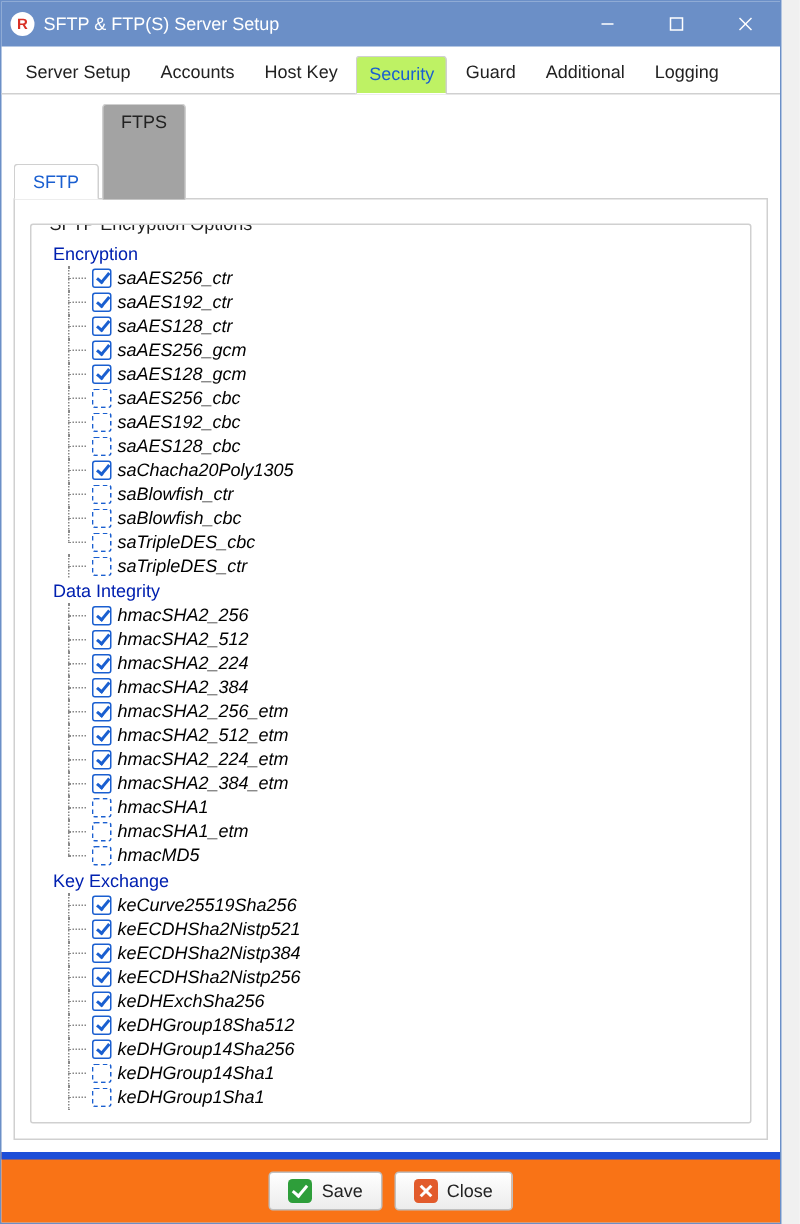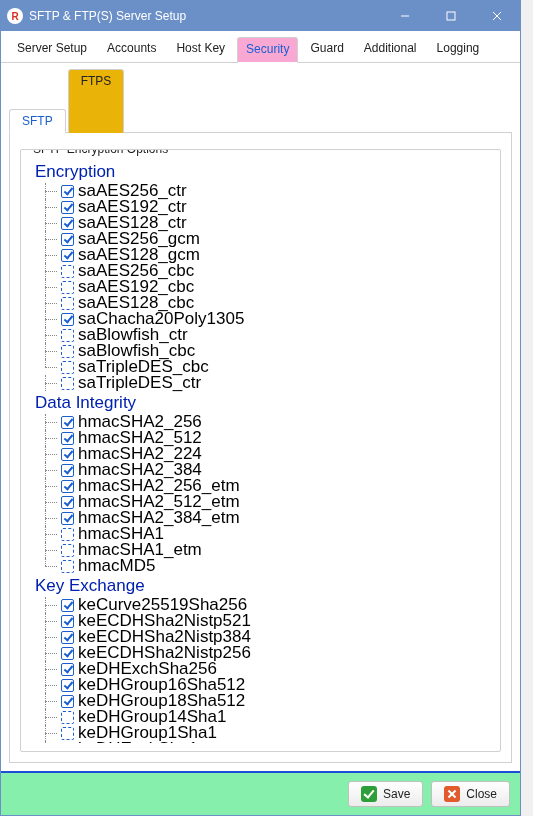--- a/index.html
+++ b/index.html
@@ -66,42 +66,42 @@
     padding: 4px 8px 6px 8px;
     color: #222;
     cursor: default;
   }
   .main-tab.active {
     color: #1a5fd0;
     border: 1px solid #d0d0d0;
     border-bottom: 1px solid #ffffff;
     margin-bottom: -1px;
     border-radius: 3px 3px 0 0;
-    background: #f9a8d4;
+    background: #bef264;
   }
   
   .sub-area {
     flex: 1;
     padding: 6px 8px 8px 8px;
     display: flex;
     flex-direction: column;
     overflow: hidden;
   }
   .sub-tabs {
     display: flex;
     font-size: 12px;
     margin-bottom: -1px;
     z-index: 2;
     position: relative;
   }
   .sub-tab {
     padding: 4px 12px;
     border: 1px solid #d0d0d0;
     border-bottom: none;
-    background: #eab308;
+    background: #a3a3a3;
     color: #222;
     border-radius: 3px 3px 0 0;
     margin-right: 2px;
   }
   .sub-tab.active {
     background: #ffffff;
     color: #1a5fd0;
     border-bottom: 1px solid #ffffff;
     margin-top: 40px;
   }
@@ -131,21 +131,21 @@
     top: -8px;
     left: 8px;
     background: #ffffff;
     padding: 0 4px;
     font-size: 12px;
     color: #222;
   }
   .tree {
     flex: 1;
     overflow-y: auto;
-    font-size: 17px;
+    font-size: 12px;
     padding-left: 2px;
   }
   .tree-section {
     color: #0020b0;
     margin-top: 2px;
     margin-bottom: 1px;
     padding-left: 4px;
   }
   .tree-items { }
   .tree-item {
@@ -196,29 +196,30 @@
     border-bottom: 2px solid #1a5fd0;
     transform: rotate(-50deg);
   }
   .chk.unchecked {
     border: 1px dashed #1a5fd0;
     background: #ffffff;
   }
   .item-label {
     color: #000;
     white-space: nowrap;
+    font-style: italic;
   }
   
   .footer {
-    border-top: 2px solid #1d4ed8;
+    border-top: 5px solid #1d4ed8;
     padding: 8px 10px;
     display: flex;
-    justify-content: flex-end;
+    justify-content: center;
     gap: 8px;
-    background: #86efac;
+    background: #f97316;
   }
   .btn {
     display: flex;
     align-items: center;
     gap: 6px;
     padding: 4px 12px;
     border: 1px solid #c0c0c0;
     border-radius: 3px;
     background: linear-gradient(#ffffff, #ececec);
     font-size: 12px;
@@ -376,20 +377,24 @@
               <div class="tree-item">
                 <span class="chk checked"></span>
                 <span class="item-label">hmacSHA2_256_etm</span>
               </div>
               <div class="tree-item">
                 <span class="chk checked"></span>
                 <span class="item-label">hmacSHA2_512_etm</span>
               </div>
               <div class="tree-item">
                 <span class="chk checked"></span>
+                <span class="item-label">hmacSHA2_224_etm</span>
+              </div>
+              <div class="tree-item">
+                <span class="chk checked"></span>
                 <span class="item-label">hmacSHA2_384_etm</span>
               </div>
               <div class="tree-item">
                 <span class="chk unchecked"></span>
                 <span class="item-label">hmacSHA1</span>
               </div>
               <div class="tree-item">
                 <span class="chk unchecked"></span>
                 <span class="item-label">hmacSHA1_etm</span>
               </div>
@@ -415,25 +420,25 @@
               <div class="tree-item">
                 <span class="chk checked"></span>
                 <span class="item-label">keECDHSha2Nistp256</span>
               </div>
               <div class="tree-item">
                 <span class="chk checked"></span>
                 <span class="item-label">keDHExchSha256</span>
               </div>
               <div class="tree-item">
                 <span class="chk checked"></span>
-                <span class="item-label">keDHGroup16Sha512</span>
-              </div>
-              <div class="tree-item">
-                <span class="chk checked"></span>
                 <span class="item-label">keDHGroup18Sha512</span>
+              </div>
+              <div class="tree-item">
+                <span class="chk checked"></span>
+                <span class="item-label">keDHGroup14Sha256</span>
               </div>
               <div class="tree-item">
                 <span class="chk unchecked"></span>
                 <span class="item-label">keDHGroup14Sha1</span>
               </div>
               <div class="tree-item">
                 <span class="chk unchecked"></span>
                 <span class="item-label">keDHGroup1Sha1</span>
               </div>
               <div class="tree-item last">

